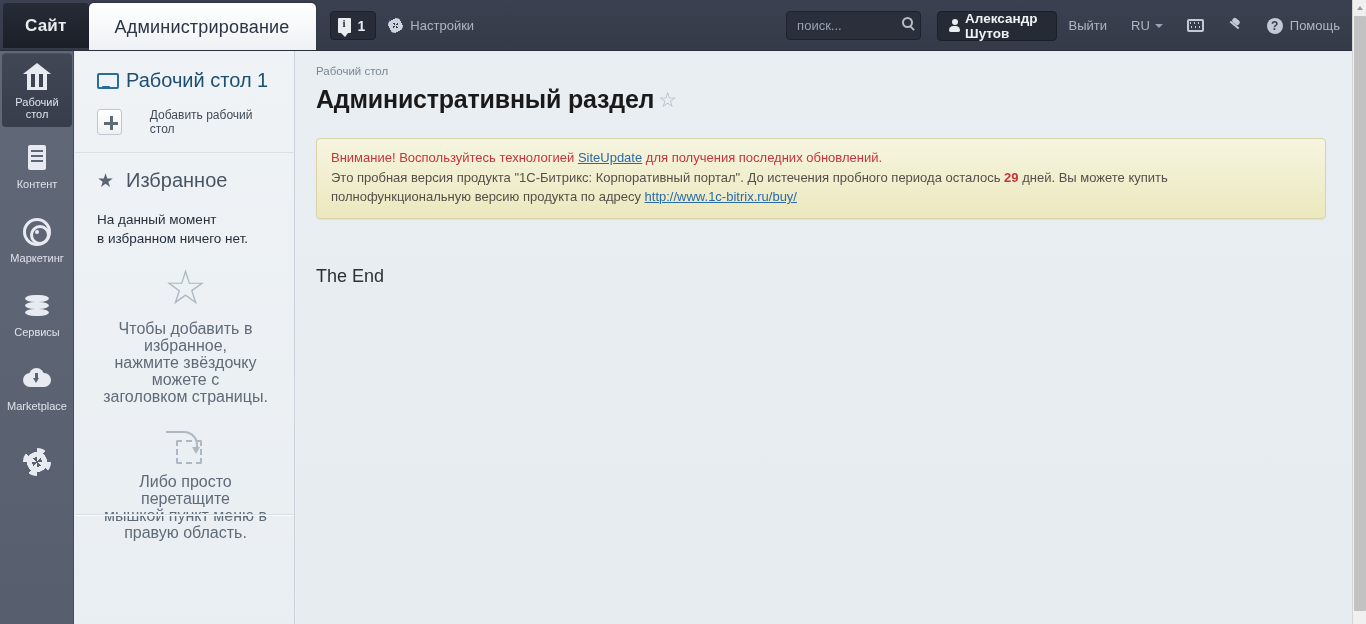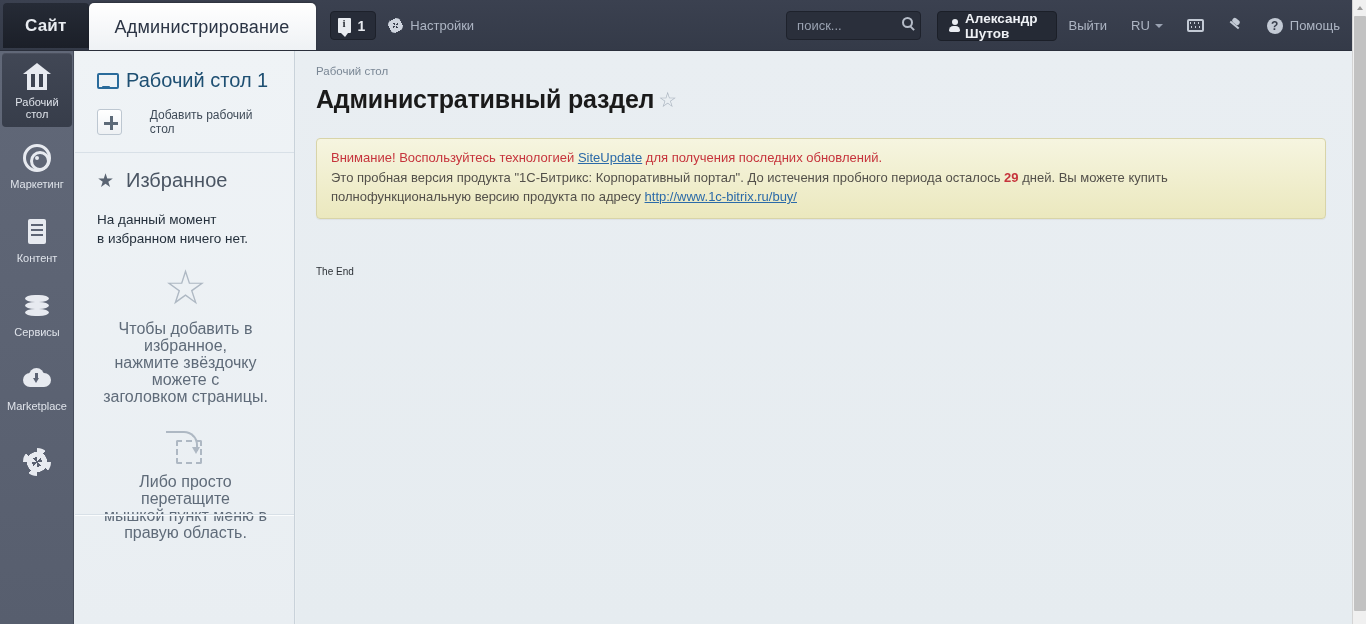--- a/index.html
+++ b/index.html
@@ -354,21 +354,21 @@
   .notice{
     border:1px solid #d8d4a8; border-radius:4px;
     background:linear-gradient(180deg,#f6f5e0 0%,#ebe8be 100%);
     padding:9px 14px 11px 14px; width:1010px;
     box-shadow:0 1px 1px rgba(0,0,0,.05);
   }
   .notice p{ font-size:13px; line-height:19.5px; color:#53504a; }
   .notice .l1{ color:#c6343c; }
   .notice a{ color:#2b6aa8; }
   .notice .days{ color:#c6343c; font-weight:bold; }
-  .the-end{ margin-top:47px; font-size:10px; color:#2c3136; }
+  .the-end{ margin-top:47px; font-size:18px; color:#2c3136; }
 </style>
 </head>
 <body>
 
 <div class="topbar">
 
   <div class="tab site">
     <span>Сайт</span>
   </div>
 
@@ -428,29 +428,29 @@
 
   <div class="rail-item active">
     <span class="ri-icon i-home"></span>
     <span class="lbl">
       <span>Рабочий</span><br>
       <span>стол</span>
     </span>
   </div>
 
   <div class="rail-item">
+    <span class="ri-icon i-doc"></span>
+    <span class="lbl">Контент</span>
+  </div>
+
+  <div class="rail-item">
     <span class="ri-icon" style="display:flex;align-items:center;">
       <span class="i-target"></span>
     </span>
     <span class="lbl">Маркетинг</span>
-  </div>
-
-  <div class="rail-item">
-    <span class="ri-icon i-doc"></span>
-    <span class="lbl">Контент</span>
   </div>
 
 
   <div class="rail-item">
     <span class="ri-icon i-layers">
       <span></span>
       <span></span>
       <span></span>
     </span>
     <span class="lbl">Сервисы</span>

